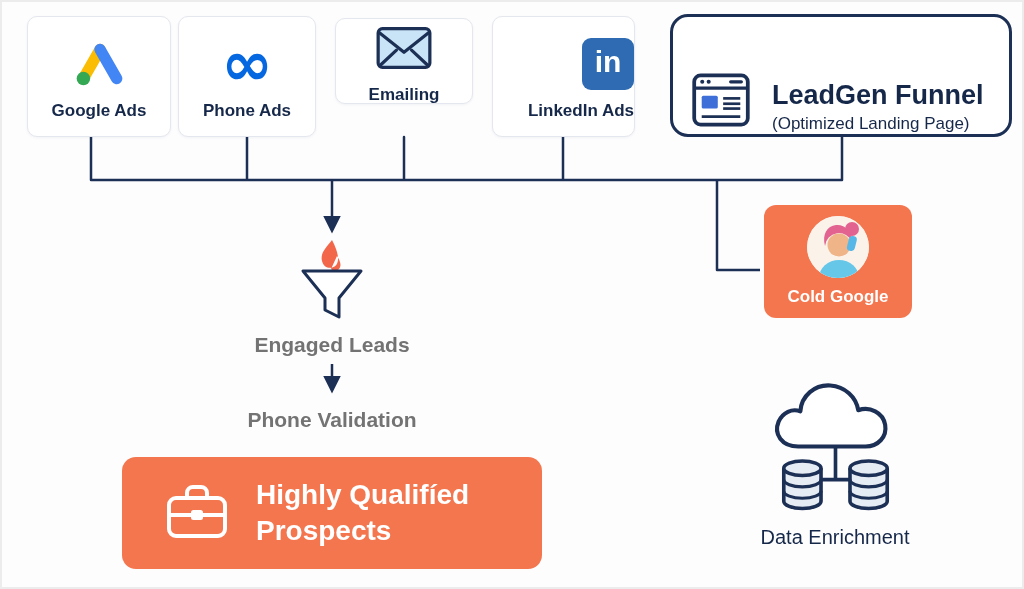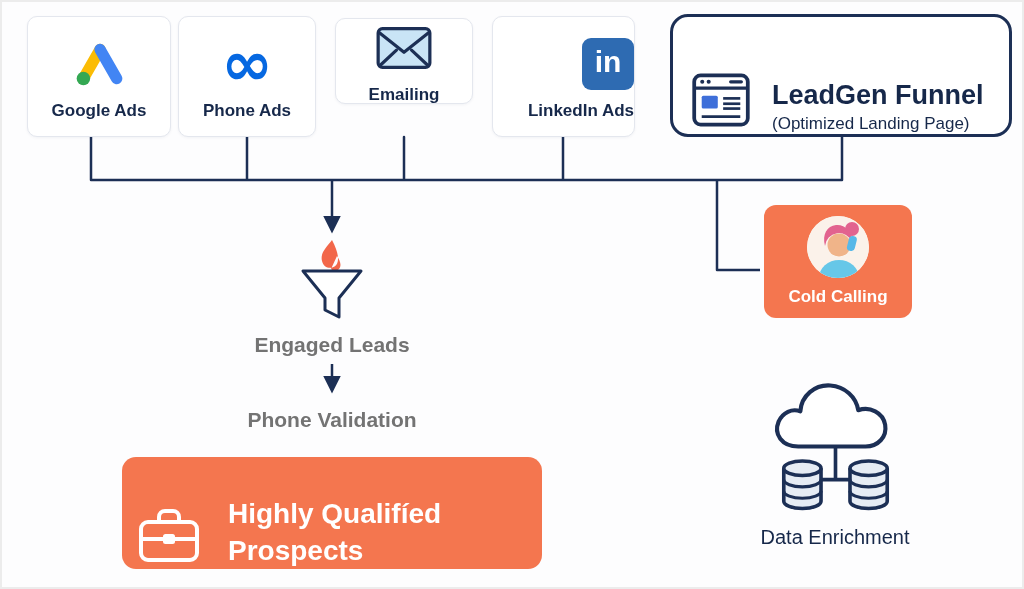--- a/index.html
+++ b/index.html
@@ -53,21 +53,21 @@
   
   .flow-label {
     position:absolute; transform:translateX(-50%);
     font-size:21px; font-weight:bold; color:#737373; white-space:nowrap;
   }
 
   
   .prospects-card {
     position:absolute; left:120px; top:455px; width:420px; height:112px;
     background:#F4764F; border-radius:14px;
-    display:flex; align-items:flex-end; gap:26px; padding:0 14px;
+    display:flex; align-items:center; gap:26px; padding:0 42px;
   }
   .prospects-label {
     color:#ffffff; font-size:28px; font-weight:bold; line-height:1.3;
     max-width:280px;
   }
 
   
   .coldcall-card {
     position:absolute; left:762px; top:203px; width:148px; height:113px;
     background:#F4764F; border-radius:12px;
@@ -187,21 +187,21 @@
     <div class="avatar">
       <svg width="62" height="62" viewBox="0 0 62 62">
         <circle cx="31" cy="31" r="31" fill="#FBF2EA"></circle>
         <path d="M12,62 a20,18 0 0 1 40,0 z" fill="#66C7E8"></path>
         <circle cx="45" cy="13" r="7" fill="#E2638F"></circle>
         <circle cx="32" cy="29" r="11.5" fill="#F0B489"></circle>
         <path d="M18,30 a14,14 0 0 1 27,-4 c1,-11 -8,-18 -16,-17 c-9,1.2 -14,9 -11,21 z" fill="#E2638F"></path>
         <rect x="41" y="20" width="8" height="15" rx="3.5" fill="#57B8E8" transform="rotate(14 45 27)"></rect>
       </svg>
     </div>
-    <div class="coldcall-label">Cold Calling</div>
+    <div class="coldcall-label">Cold Google</div>
   </div>
 
   <div class="data-enrichment">
     <svg width="145" height="150" viewBox="0 0 140 145">
       <path d="M70,72 V104 M53,104 H87" fill="none" stroke="#1C2F55" stroke-width="3.5"></path>
       <path d="M34,72 C18,72 10,60 15,48 C19,39 28,35 36,38 C37,23 50,12 65,13 C79,14 90,24 92,37 C103,33 116,39 118,51 C120,63 111,72 99,72 Z" fill="#ffffff" stroke="#1C2F55" stroke-width="4" stroke-linejoin="round"></path>
 
       <g>
         <path d="M20,93 v32 a18,7 0 0 0 36,0 v-32" fill="#E6ECF4" stroke="#1C2F55" stroke-width="3.5"></path>
         <ellipse cx="38" cy="93" rx="18" ry="7" fill="#E6ECF4" stroke="#1C2F55" stroke-width="3.5"></ellipse>

